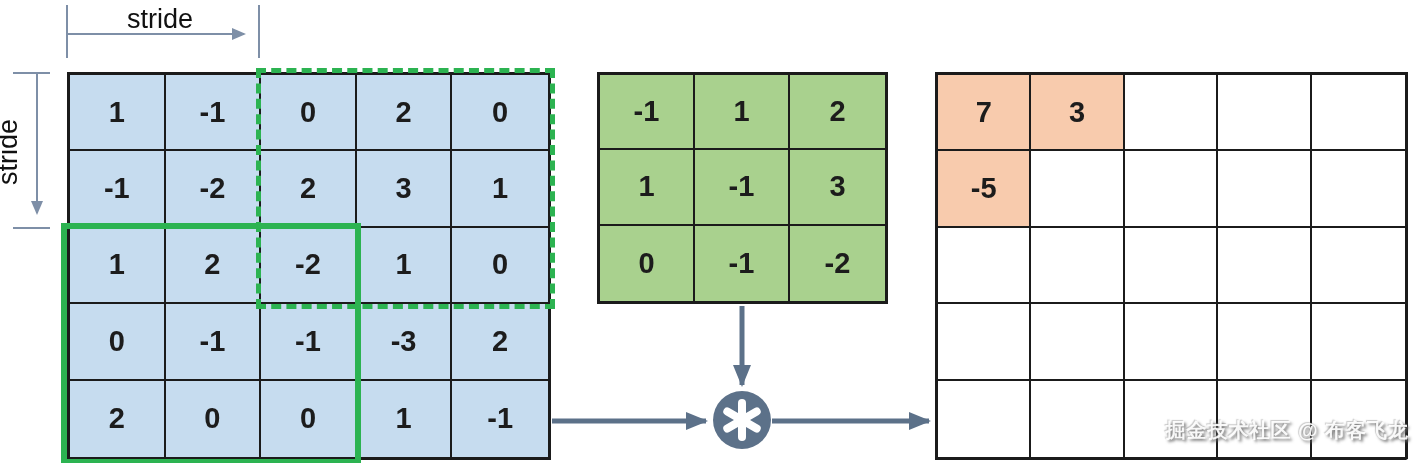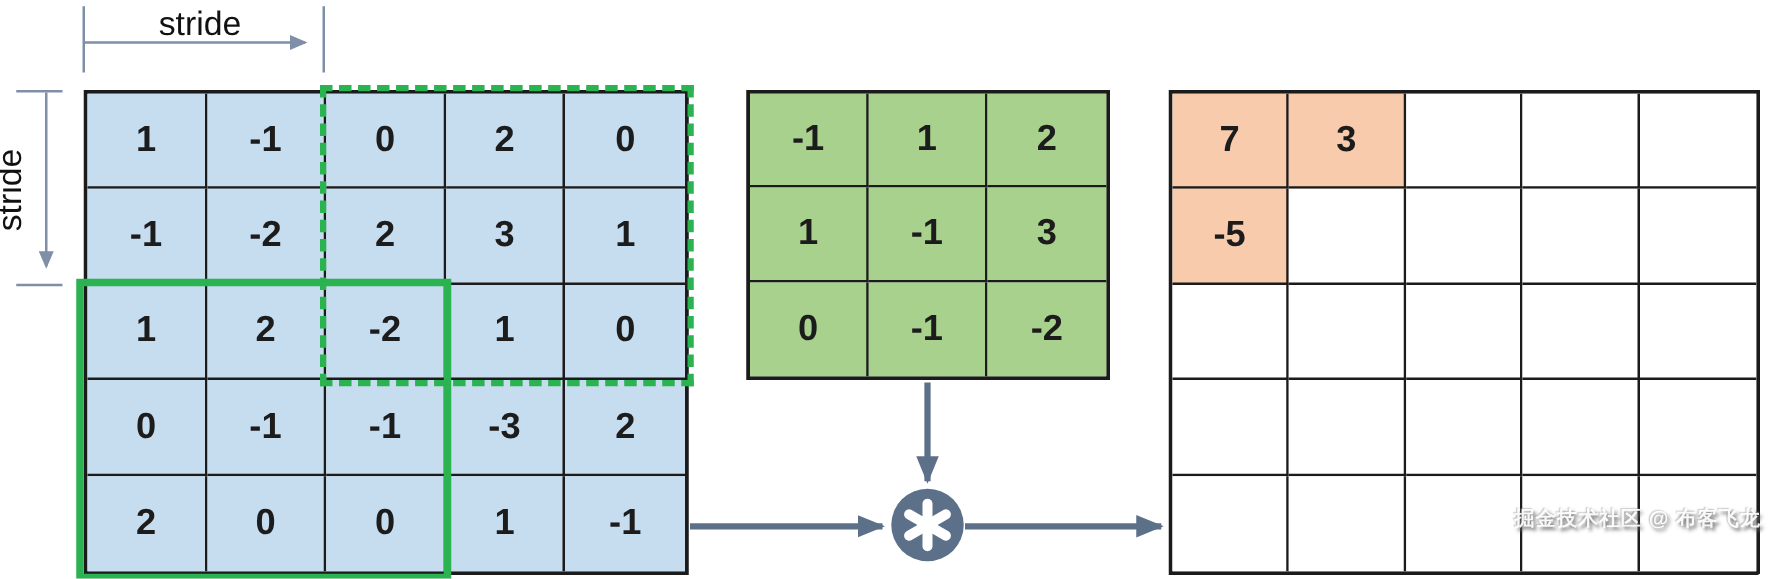--- a/index.html
+++ b/index.html
@@ -50,22 +50,22 @@
   .stride-line{stroke:var(--stride-line,#7e8fa7);stroke-width:2;fill:none;}
   .stride-tick{stroke:var(--stride-line,#7e8fa7);stroke-width:2;}
   .ah-stride{fill:var(--stride-line,#7e8fa7);}
   .main-arrow{stroke:var(--arrow-slate,#5c7189);stroke-width:5;fill:none;}
   .ah-main{fill:var(--arrow-slate,#5c7189);}
   .op-circle{fill:var(--arrow-slate,#5c7189);}
   .asterisk{stroke:#ffffff;stroke-width:8;stroke-linecap:round;}
 
   .watermark{
     position:absolute;
-    right:12px;top:405px;
-    font-size:16px;font-weight:bold;letter-spacing:1px;
+    right:12px;top:417px;
+    font-size:20px;font-weight:bold;letter-spacing:1px;
     color:rgba(255,255,255,0.92);
     text-shadow:2px 2px 3px rgba(105,105,105,0.9), -1px -1px 1px rgba(140,140,140,0.45);
     pointer-events:none;
     font-family:"Liberation Sans",sans-serif;
   }
 </style>
 </head>
 <body>
 
 <div class="canvas">

